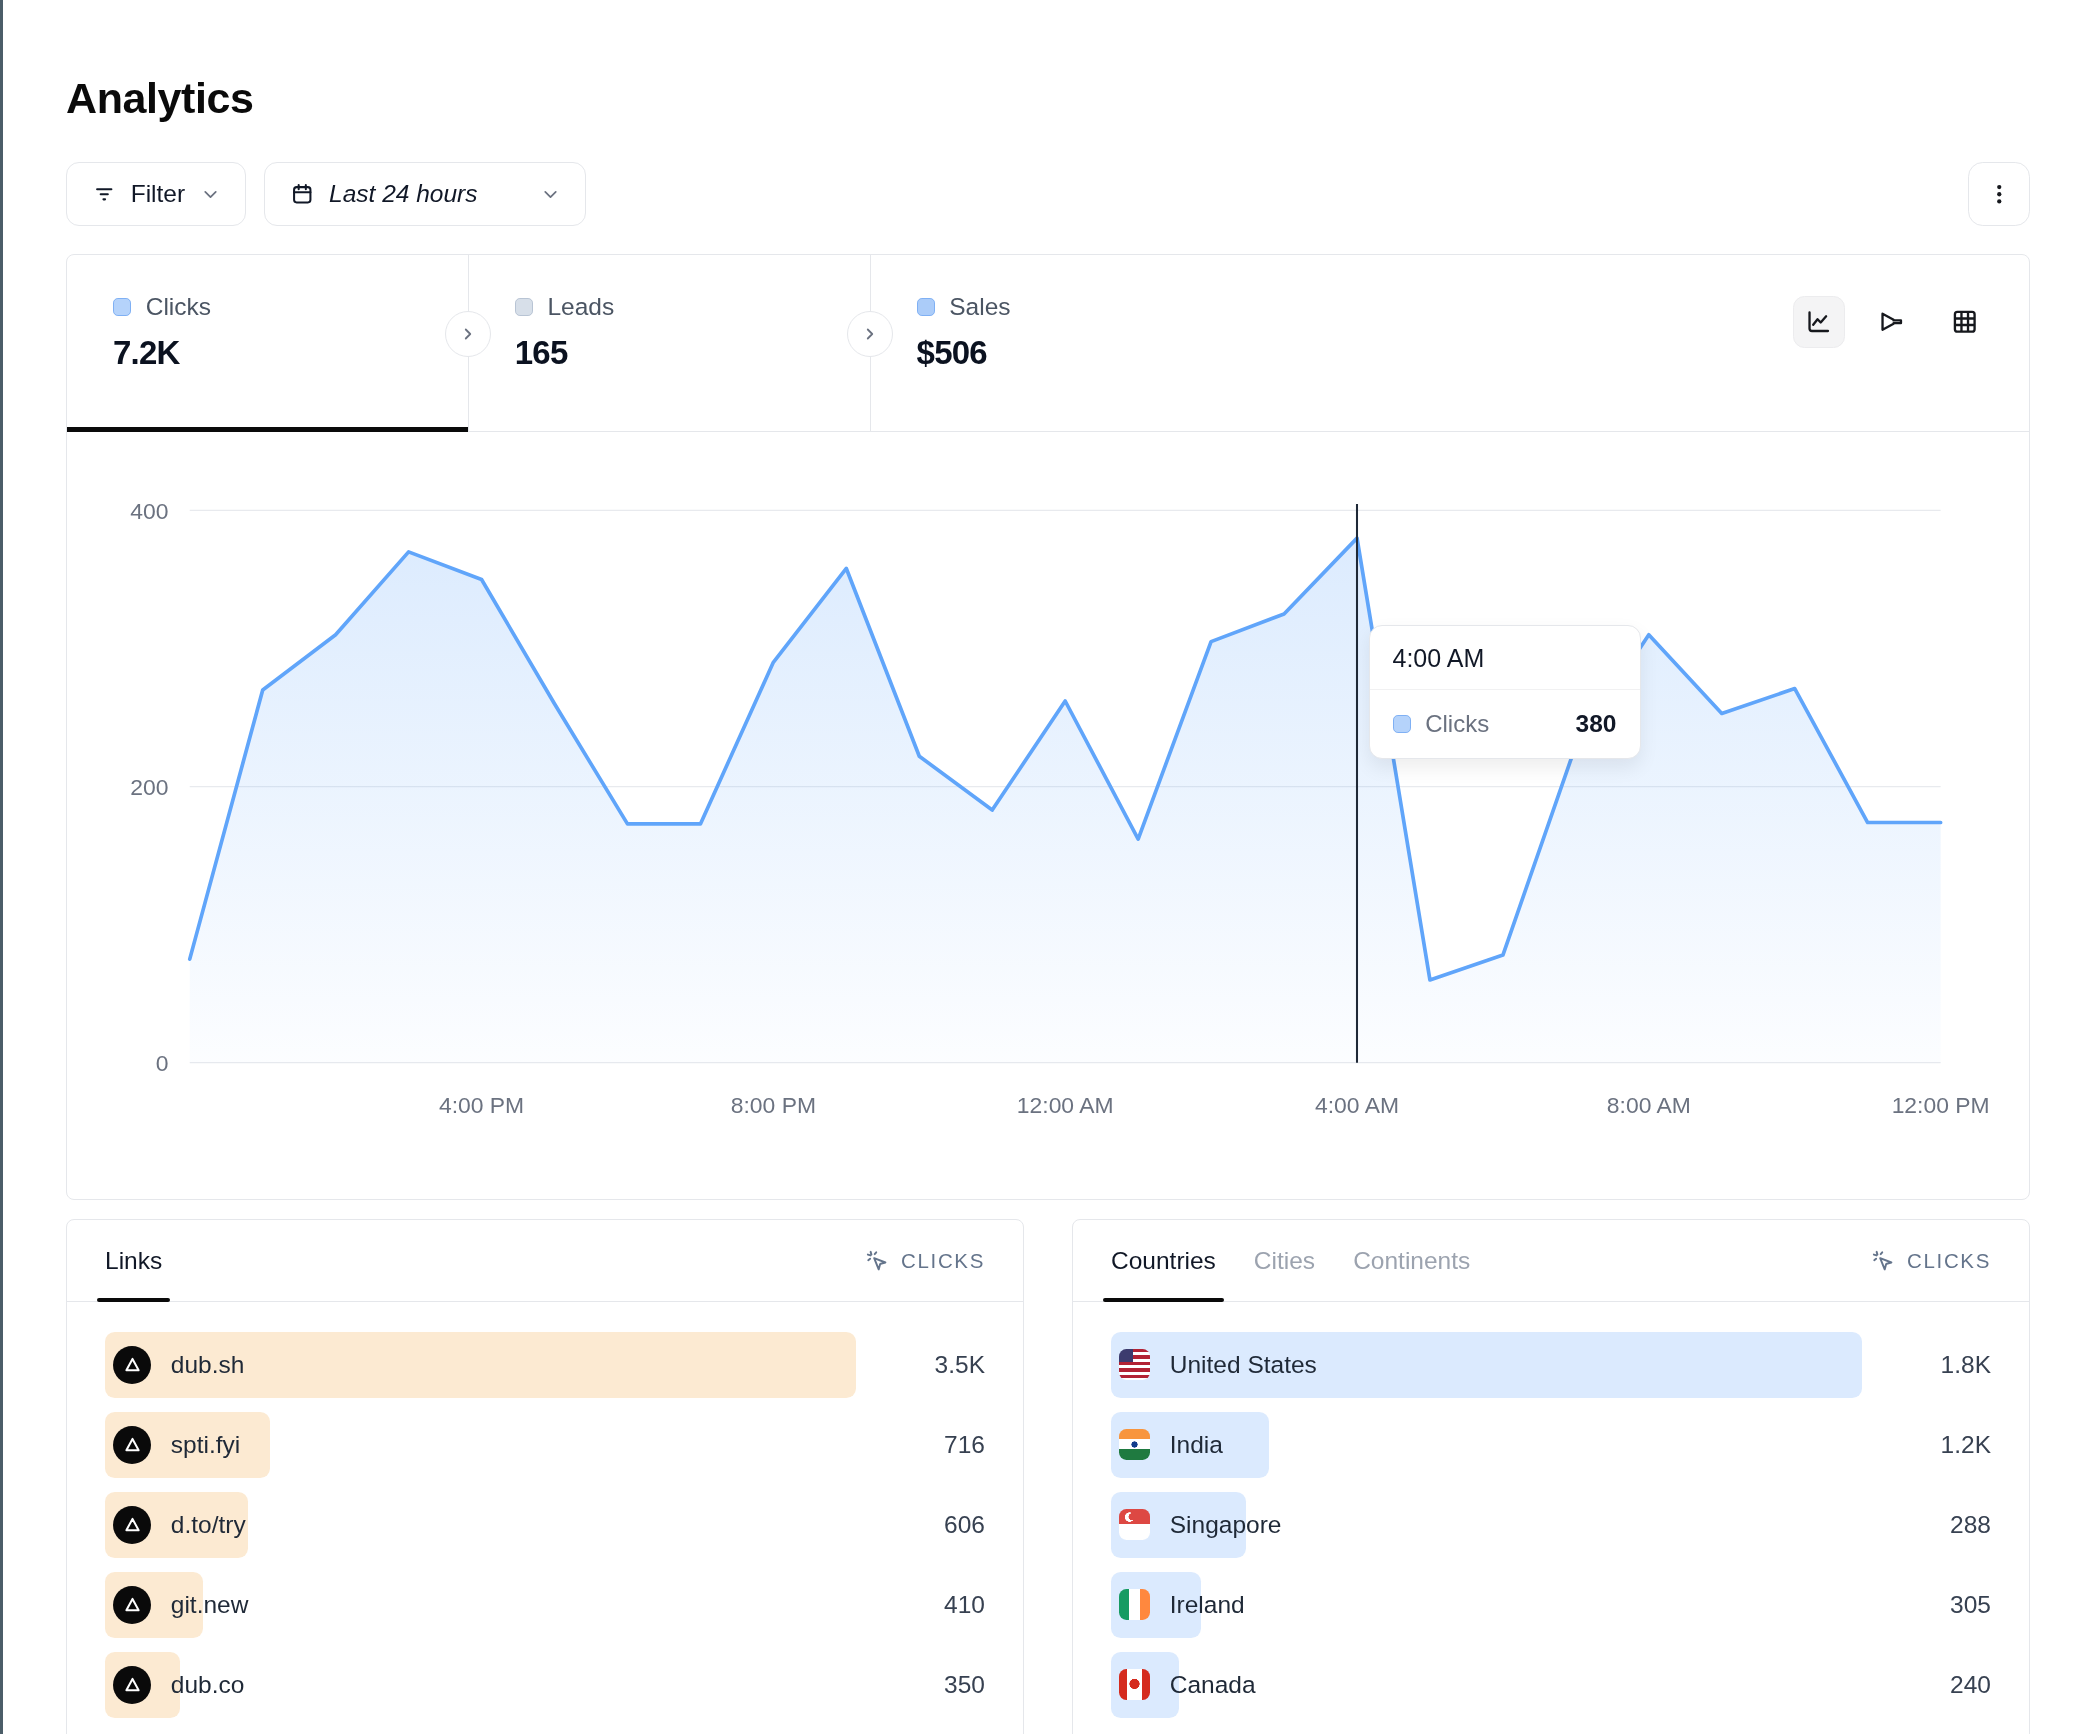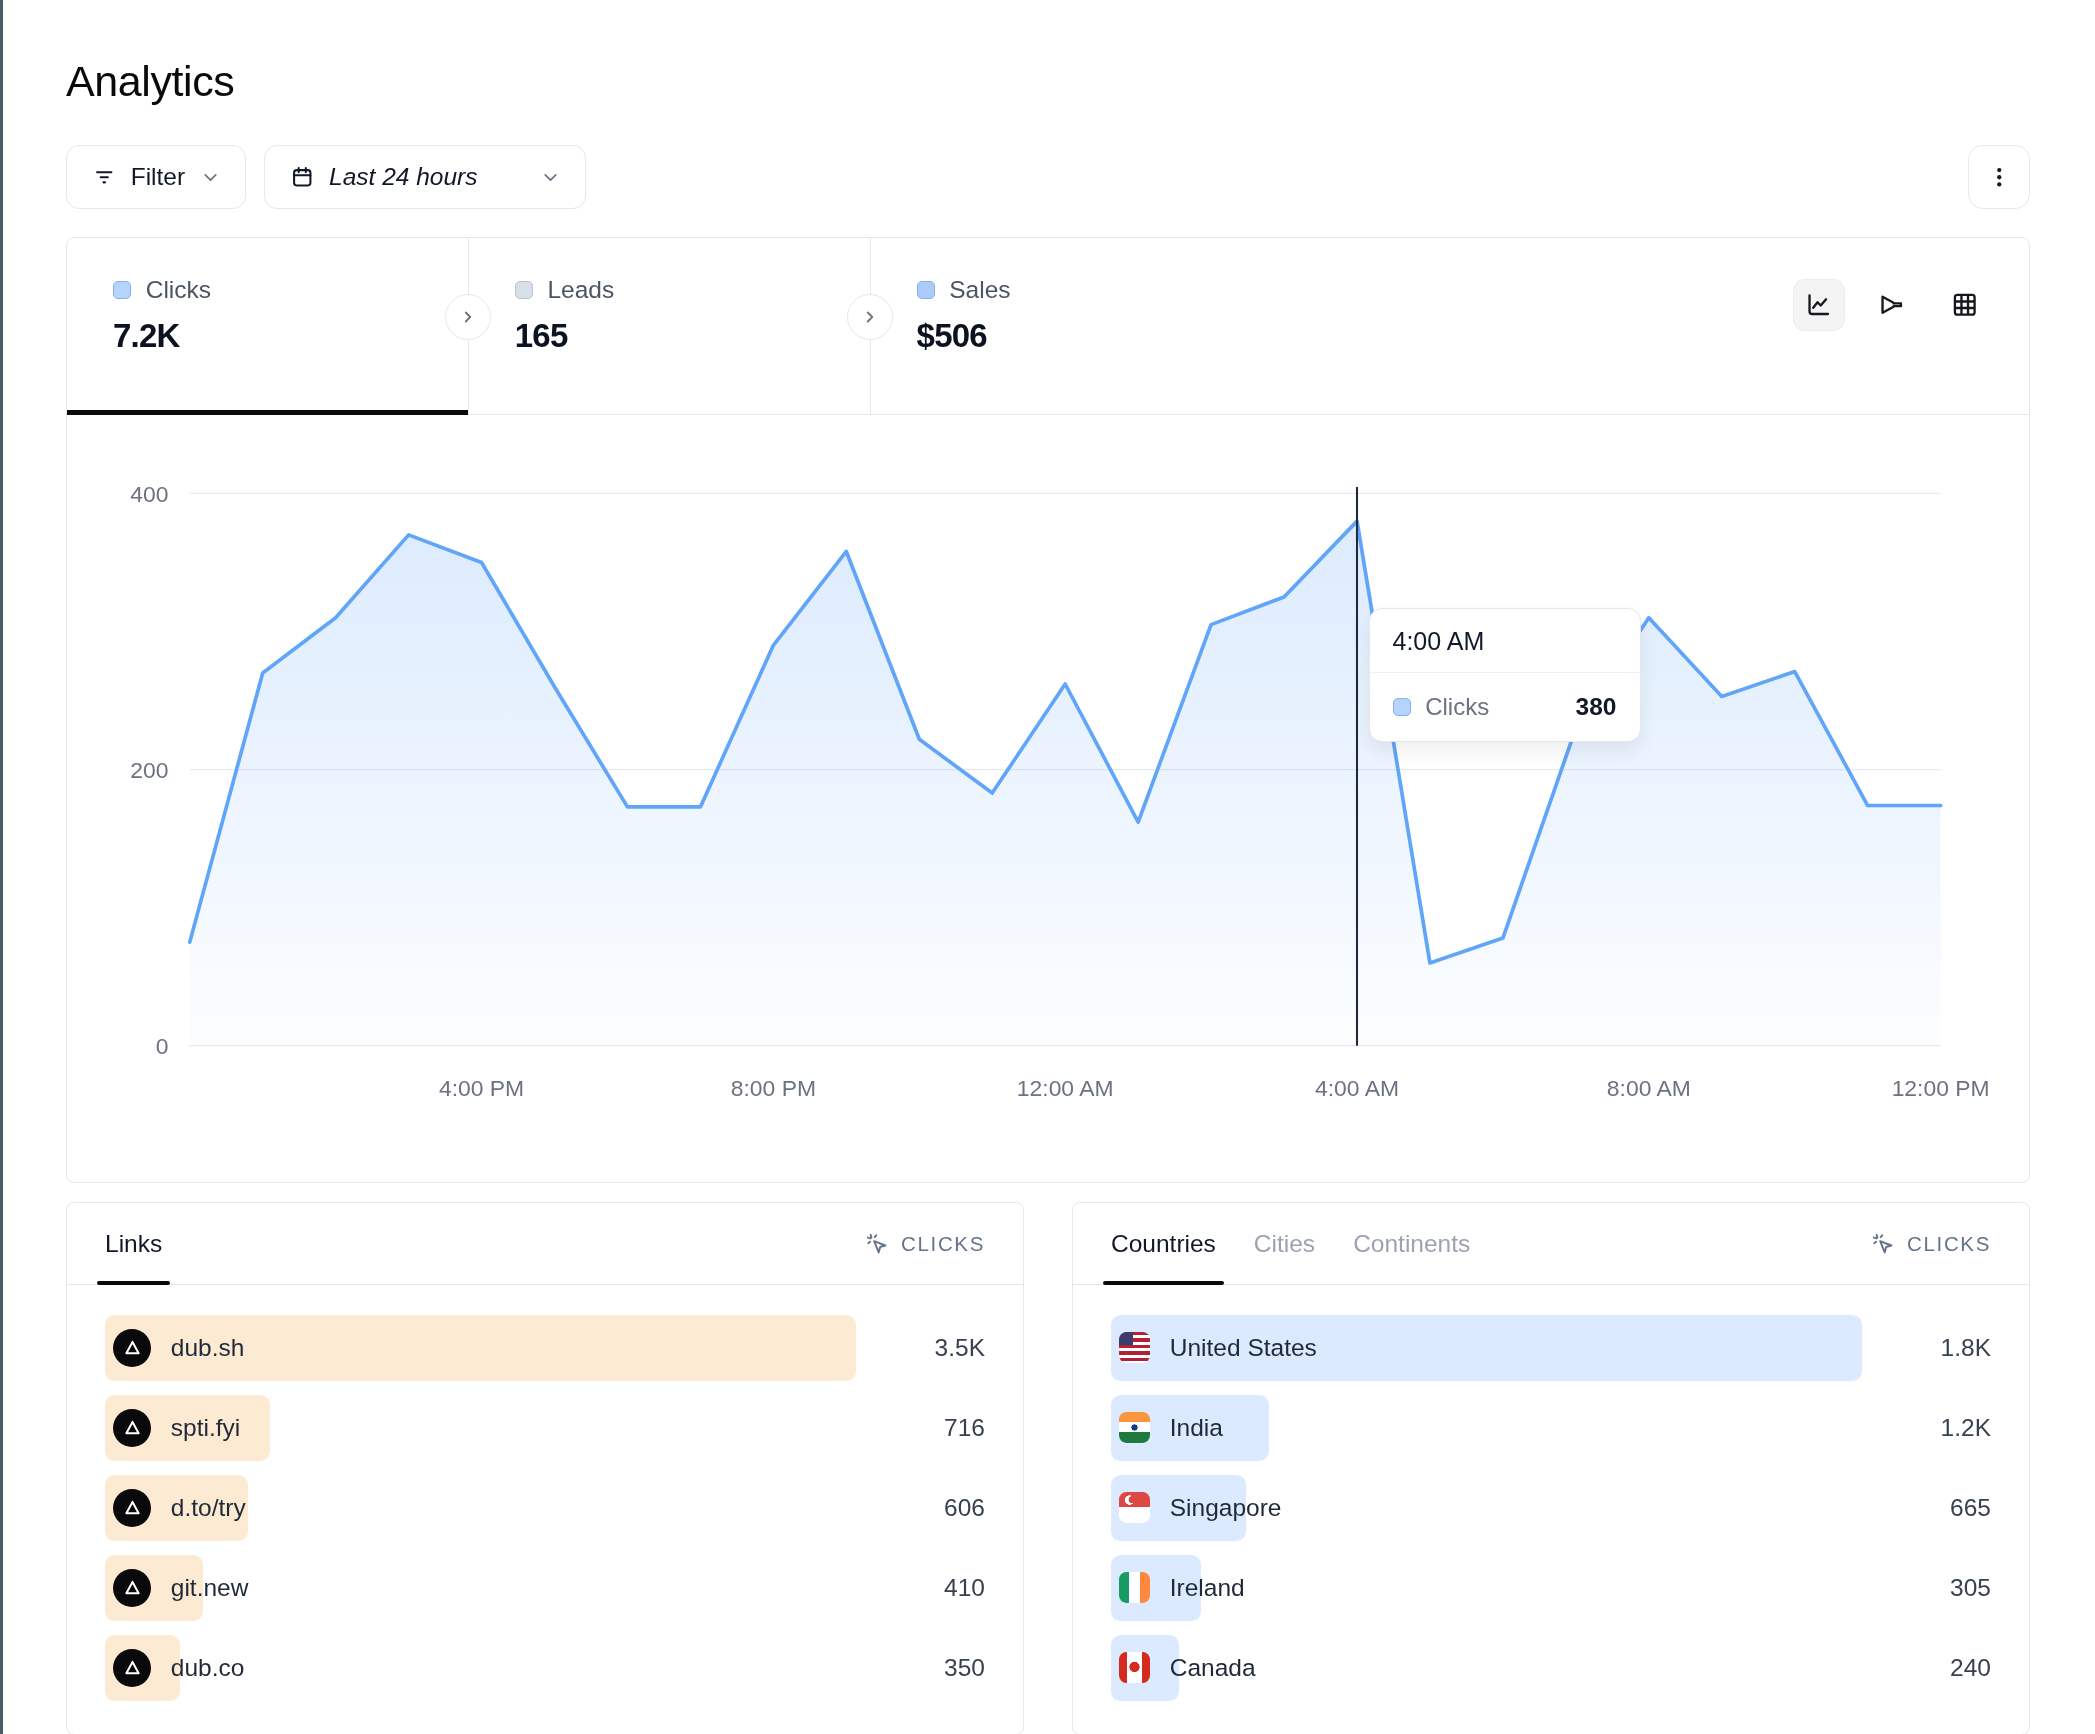--- a/index.html
+++ b/index.html
@@ -6,21 +6,21 @@
   html,body { background:#fff; }
   body {
     width: 2096px; min-height: 1735px;
     padding: 0 66px 49px 66px;
     font-family: "Liberation Sans", "DejaVu Sans", sans-serif;
     color: #111827; position: relative;
   }
   body::before{ content:""; position:absolute; left:0; top:0; bottom:0; width:2.5px; background:#4b5d68; }
 
   
-  .page-title { padding-top:57px; font-size:43px; font-weight:400; letter-spacing:-0.4px; color:#0a0a0a; }
+  .page-title { padding-top:74px; font-size:43px; font-weight:700; letter-spacing:-0.4px; color:#0a0a0a; }
   .toolbar { display:flex; align-items:flex-end; gap:18px; margin:39px 0 28px; }
   .btn {
     display:flex; align-items:center; gap:14.7px; height:64px; padding:0 24.5px;
     border:0.8px solid #e5e7eb; border-radius:13px; background:#fff;
     font-size:24.5px; color:#111827; cursor:pointer;
   }
   .btn svg { flex:none; }
   .btn-date { width:322px;font-style:italic; }
   .btn-date .chev-wrap { margin-left:auto; }
   .kebab-btn {
@@ -370,21 +370,21 @@
     <span class="row-value">1.2K</span>
   </div>
         <div class="row">
     <div class="bar-area">
       <div class="bar" style="width: 18%; background: rgb(219, 234, 254);"></div>
       <div class="bar-content">
         <span class="flag flag-sg"></span>
         <span class="row-label">Singapore</span>
       </div>
     </div>
-    <span class="row-value">665</span>
+    <span class="row-value">288</span>
   </div>
         <div class="row">
     <div class="bar-area">
       <div class="bar" style="width: 12%; background: rgb(219, 234, 254);"></div>
       <div class="bar-content">
         <span class="flag flag-ie"></span>
         <span class="row-label">Ireland</span>
       </div>
     </div>
     <span class="row-value">305</span>

